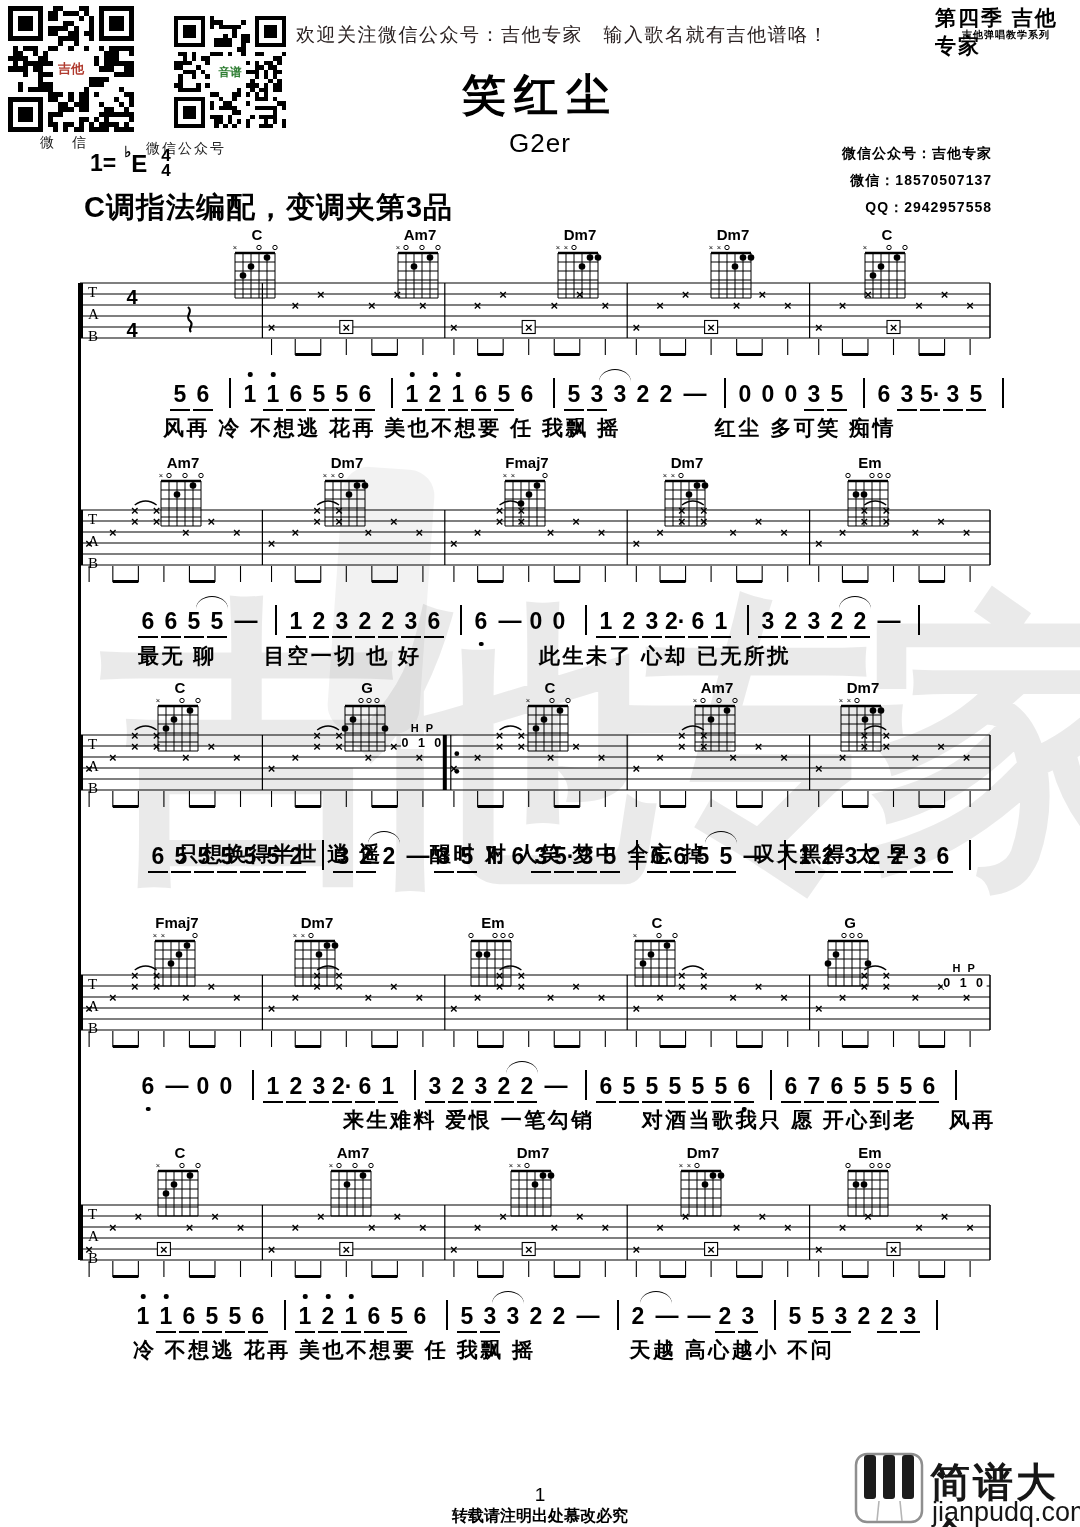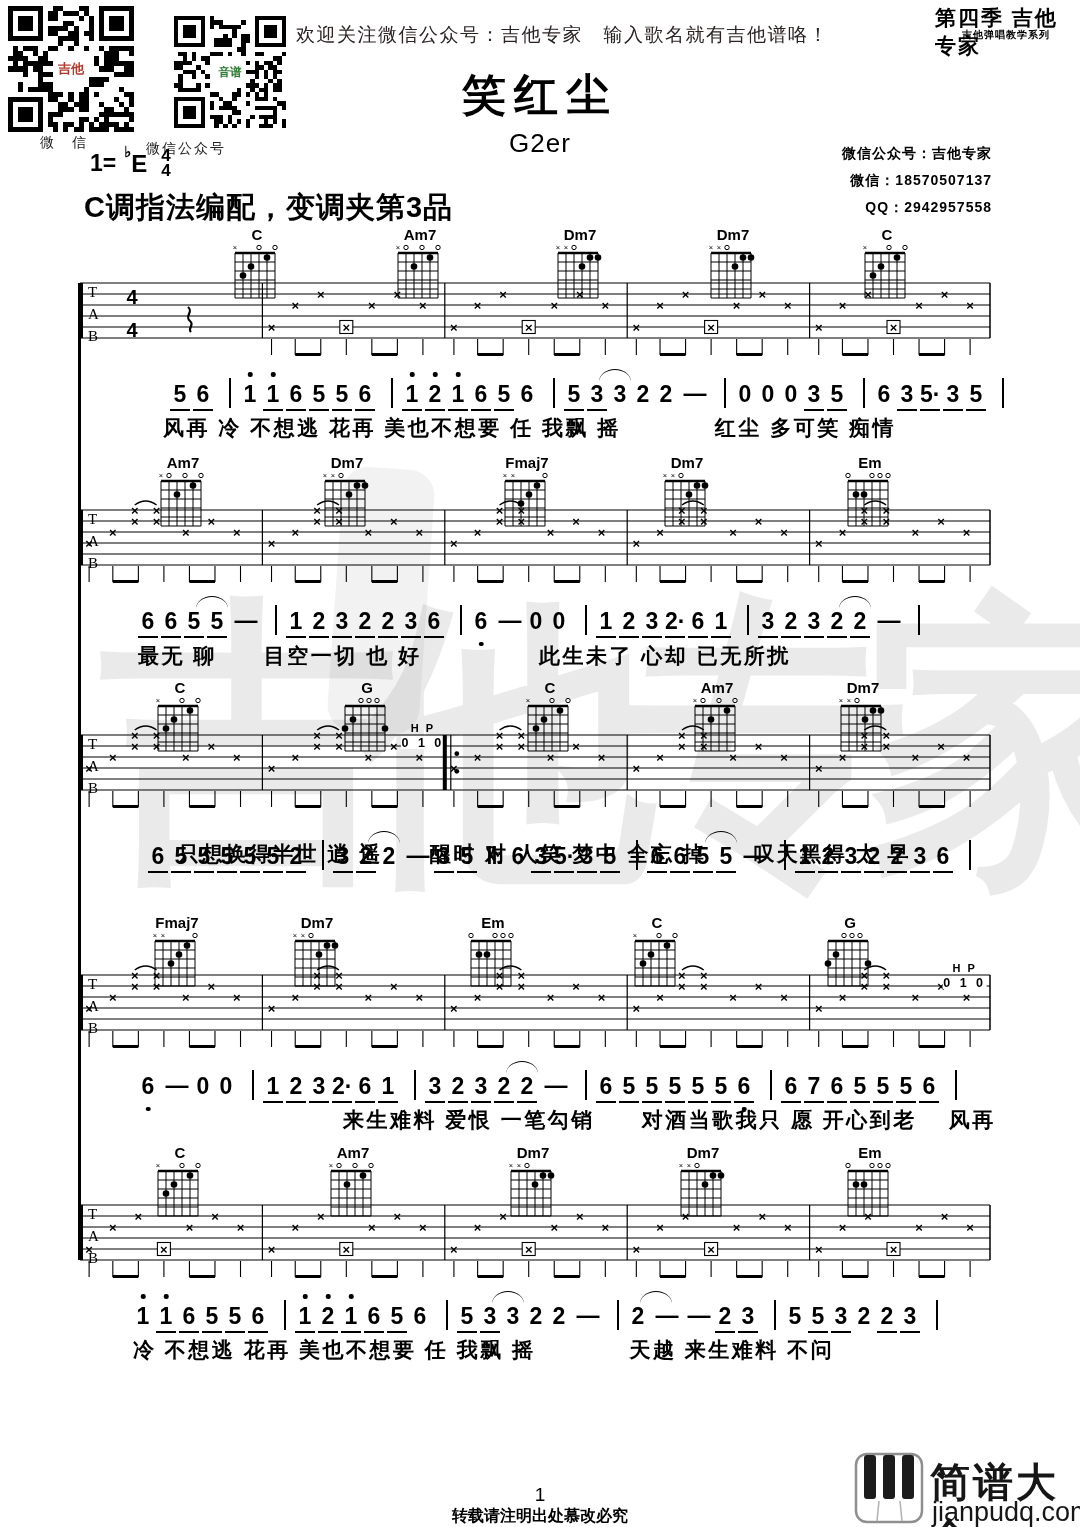--- a/index.html
+++ b/index.html
@@ -1509,21 +1509,21 @@
           <line x1="787.9680000000001" y1="68" x2="787.9680000000001" y2="84" stroke="#000" stroke-width="1.1"></line>
           <line x1="813.504" y1="68" x2="813.504" y2="84" stroke="#000" stroke-width="1.1"></line>
           <line x1="839.04" y1="68" x2="839.04" y2="84" stroke="#000" stroke-width="1.1"></line>
           <line x1="864.576" y1="68" x2="864.576" y2="84" stroke="#000" stroke-width="1.1"></line>
           <line x1="890.1120000000001" y1="68" x2="890.1120000000001" y2="84" stroke="#000" stroke-width="1.1"></line>
           <rect x="762.432" y="82" width="25.536000000000005" height="3" fill="#000"></rect>
           <rect x="839.04" y="82" width="25.536000000000005" height="3" fill="#000"></rect>
         </svg>
       </div>
       <div class="numline" style="left: 133px; top: 1300px;"><span class="tok">1<i class="dotA"></i></span><span class="tok u">1<i class="dotA"></i></span><span class="tok u">6</span><span class="tok u">5</span><span class="tok u">5</span><span class="tok u">6</span><span class="nbar"></span><span class="tok u">1<i class="dotA"></i></span><span class="tok u">2<i class="dotA"></i></span><span class="tok u">1<i class="dotA"></i></span><span class="tok u">6</span><span class="tok u">5</span><span class="tok">6</span><span class="nbar"></span><span class="tok u">5</span><span class="tok u arc">3</span><span class="tok">3</span><span class="tok">2</span><span class="tok">2</span><span class="ndash">—</span><span class="nbar"></span><span class="tok arc">2</span><span class="ndash">—</span><span class="ndash">—</span><span class="tok u">2</span><span class="tok u">3</span><span class="nbar"></span><span class="tok">5</span><span class="tok u">5</span><span class="tok u">3</span><span class="tok">2</span><span class="tok u">2</span><span class="tok u">3</span><span class="nbar"></span></div>
-      <div class="lyrline" style="left: 133px; top: 1336px;">冷 不想逃 花再 美也不想要 任 我飘 摇　　　　天越 来生难料 不问</div>
+      <div class="lyrline" style="left: 133px; top: 1336px;">冷 不想逃 花再 美也不想要 任 我飘 摇　　　　天越 高心越小 不问</div>
     </div>
 
   <div class="abs pagenum" style="top:1484px">1</div>
   <div class="abs notice" style="top:1506px">转载请注明出处慕改必究</div>
 
   <svg class="abs" style="left:854px;top:1452px" width="70" height="72" viewBox="0 0 70 72">
     <rect x="2" y="2" width="66" height="68" rx="11" fill="#fff" stroke="#8f8f8f" stroke-width="2.5"></rect>
     <rect x="10" y="3" width="12" height="44" rx="3" fill="#1c1c1c"></rect>
     <rect x="29" y="3" width="12" height="44" rx="3" fill="#1c1c1c"></rect>
     <rect x="48" y="3" width="12" height="44" rx="3" fill="#1c1c1c"></rect>

